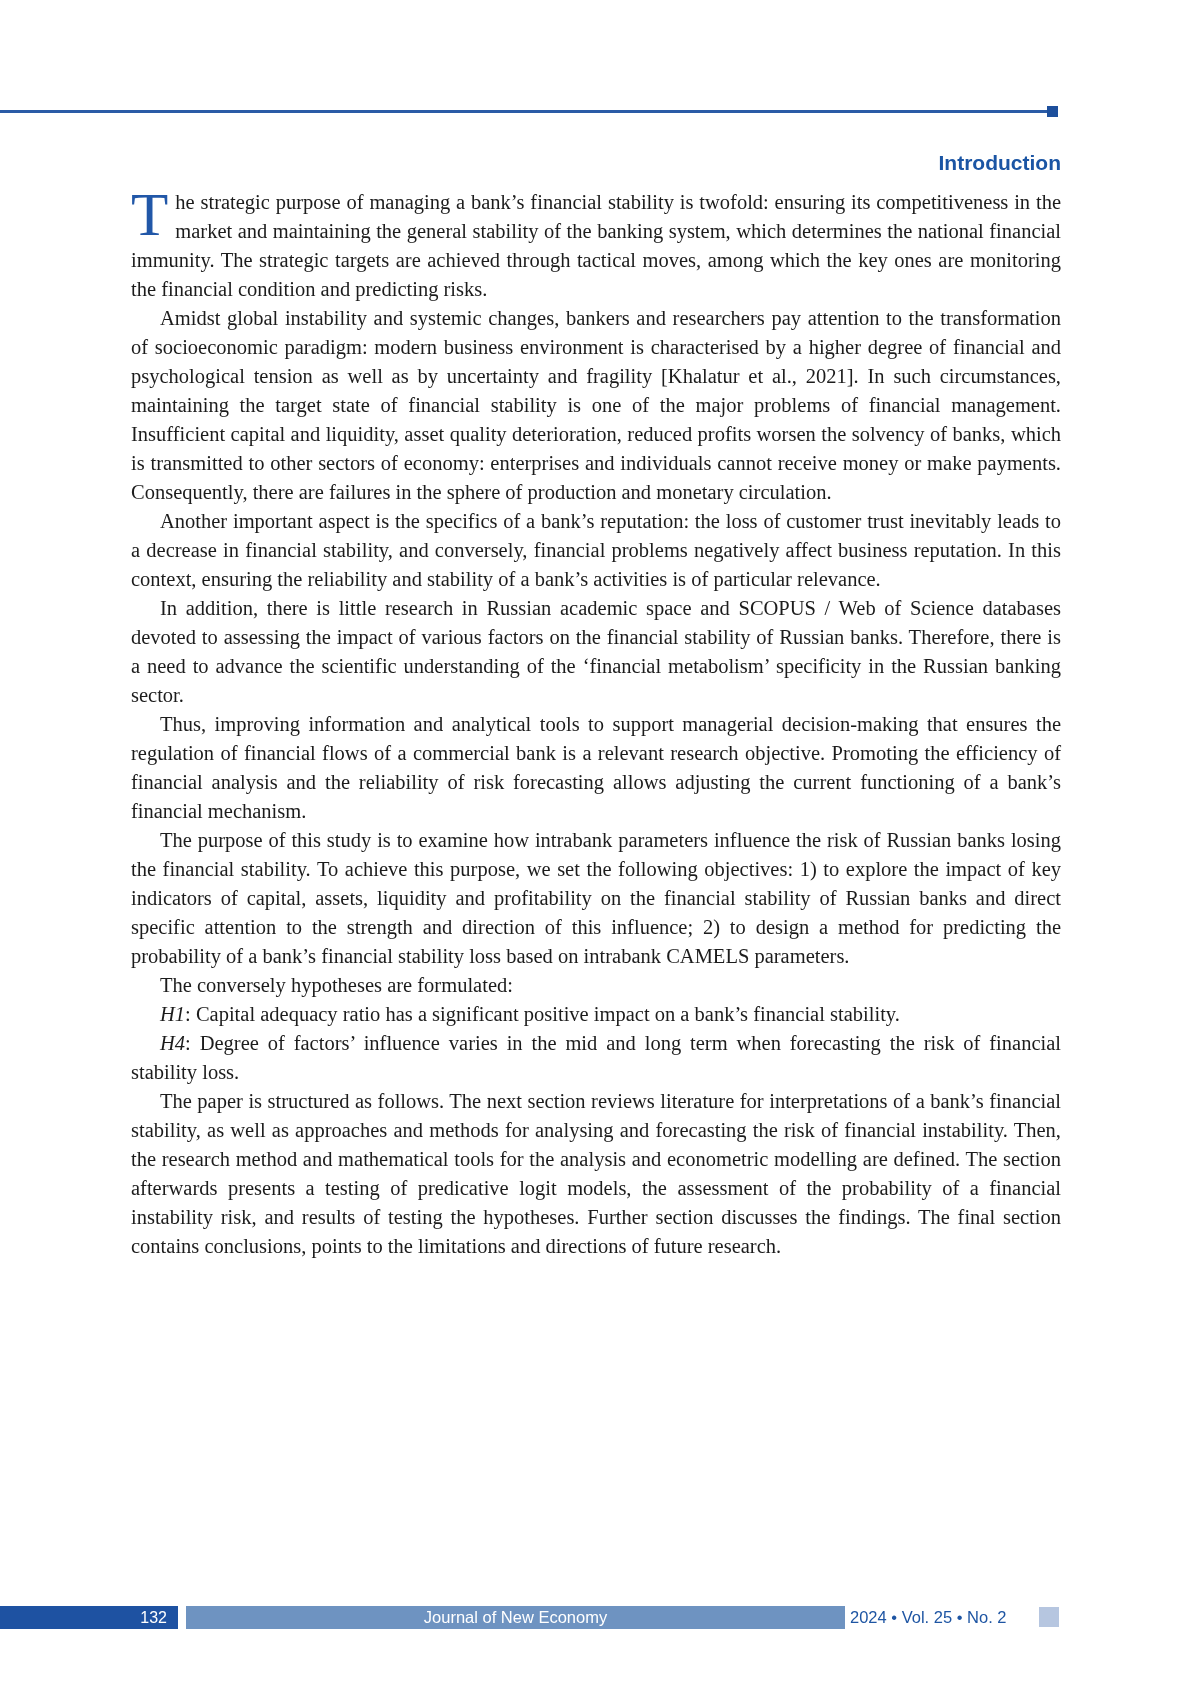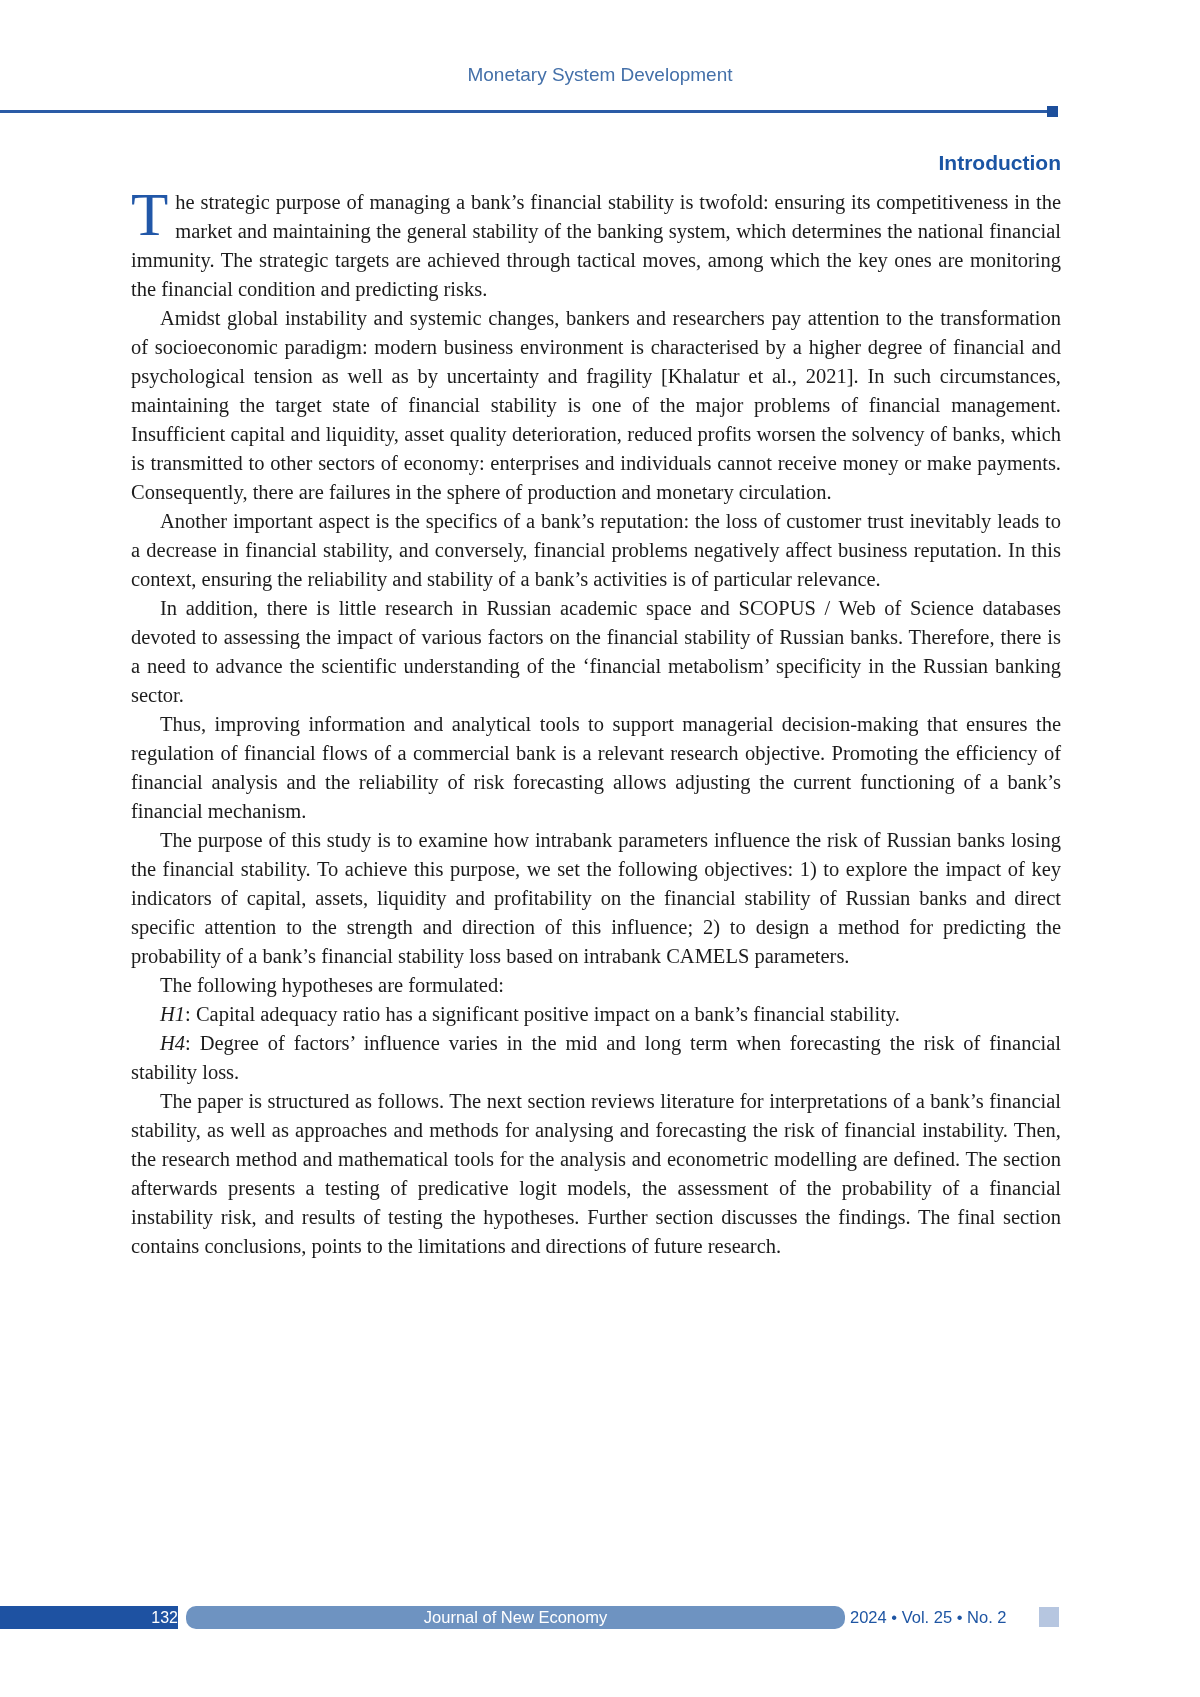--- a/index.html
+++ b/index.html
@@ -77,34 +77,34 @@
     top: 1606px;
     width: 178px;
     height: 23px;
     background: #1e52a2;
     color: #ffffff;
     font-family: "Liberation Sans", sans-serif;
     font-size: 16px;
     line-height: 23px;
     text-align: right;
     box-sizing: border-box;
+    padding-right: 11px;
   }
   .journal-bar {
     position: absolute;
     left: 186px;
     top: 1606px;
     width: 659px;
     height: 23px;
     background: #6e93c1;
     color: #ffffff;
     font-family: "Liberation Sans", sans-serif;
     font-size: 16.5px;
     line-height: 23px;
     text-align: center;
-    border-radius: 10px;
   }
   .issue {
     position: absolute;
     left: 850px;
     top: 1606px;
     width: 185px;
     height: 23px;
     color: #1e55a3;
     font-family: "Liberation Sans", sans-serif;
     font-size: 16.5px;
@@ -117,36 +117,35 @@
     width: 20px;
     height: 20px;
     background: #b6c6e0;
   }
 </style>
 </head>
 <body>
 
 <div class="page">
 
-  <div class="running-head">Monetary System Development</div>
 
   <div class="rule">
     <span class="rule-square"></span>
   </div>
 
   <div class="main-col">
     <h2 class="section-heading">Introduction</h2>
     <div id="paragraphs">
         <p><span class="drop">T</span>he strategic purpose of managing a bank’s financial stability is twofold: ensuring its competitiveness in the market and maintaining the general stability of the banking system, which determines the national financial immunity. The strategic targets are achieved through tactical moves, among which the key ones are monitoring the financial condition and predicting risks.</p>
         <p class="indent">Amidst global instability and systemic changes, bankers and researchers pay attention to the transformation of socioeconomic paradigm: modern business environment is characterised by a higher degree of financial and psychological tension as well as by uncertainty and fragility [Khalatur et al., 2021]. In such circumstances, maintaining the target state of financial stability is one of the major problems of financial management. Insufficient capital and liquidity, asset quality deterioration, reduced profits worsen the solvency of banks, which is transmitted to other sectors of economy: enterprises and individuals cannot receive money or make payments. Consequently, there are failures in the sphere of production and monetary circulation.</p>
         <p class="indent">Another important aspect is the specifics of a bank’s reputation: the loss of customer trust inevitably leads to a decrease in financial stability, and conversely, financial problems negatively affect business reputation. In this context, ensuring the reliability and stability of a bank’s activities is of particular relevance.</p>
         <p class="indent">In addition, there is little research in Russian academic space and SCOPUS / Web of Science databases devoted to assessing the impact of various factors on the financial stability of Russian banks. Therefore, there is a need to advance the scientific understanding of the ‘financial metabolism’ specificity in the Russian banking sector.</p>
         <p class="indent">Thus, improving information and analytical tools to support managerial decision-making that ensures the regulation of financial flows of a commercial bank is a relevant research objective. Promoting the efficiency of financial analysis and the reliability of risk forecasting allows adjusting the current functioning of a bank’s financial mechanism.</p>
         <p class="indent">The purpose of this study is to examine how intrabank parameters influence the risk of Russian banks losing the financial stability. To achieve this purpose, we set the following objectives: 1) to explore the impact of key indicators of capital, assets, liquidity and profitability on the financial stability of Russian banks and direct specific attention to the strength and direction of this influence; 2) to design a method for predicting the probability of a bank’s financial stability loss based on intrabank CAMELS parameters.</p>
-        <p class="indent">The following hypotheses are formulated:</p>
+        <p class="indent">The conversely hypotheses are formulated:</p>
         <p class="indent"><span class="hyp-lead">H1</span>: Capital adequacy ratio has a significant positive impact on a bank’s financial stability.</p>
         <p class="indent"><span class="hyp-lead">H4</span>: Degree of factors’ influence varies in the mid and long term when forecasting the risk of financial stability loss.</p>
         <p class="indent">The paper is structured as follows. The next section reviews literature for interpretations of a bank’s financial stability, as well as approaches and methods for analysing and forecasting the risk of financial instability. Then, the research method and mathematical tools for the analysis and econometric modelling are defined. The section afterwards presents a testing of predicative logit models, the assessment of the probability of a financial instability risk, and results of testing the hypotheses. Further section discusses the findings. The final section contains conclusions, points to the limitations and directions of future research.</p>
       </div>
   </div>
 
   <div class="pagenum-box">
     <span>132</span>
   </div>
 

